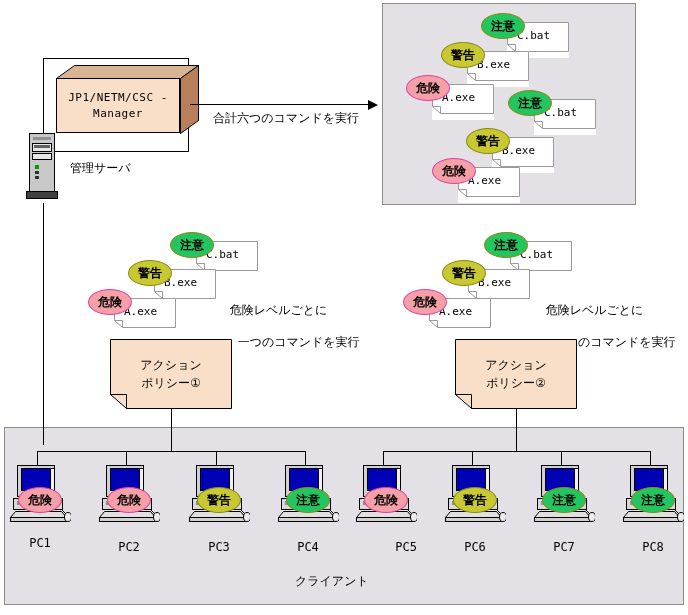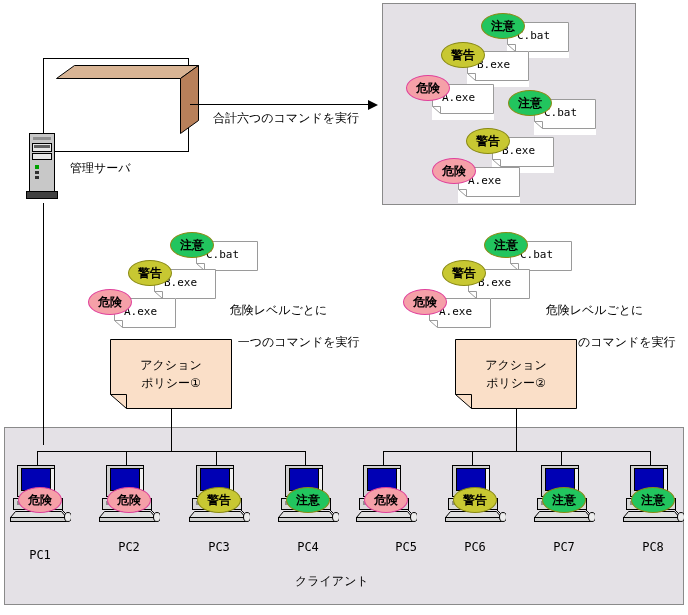--- a/index.html
+++ b/index.html
@@ -90,20 +90,24 @@
 
 <div class="panel" style="left:382px;top:3px;width:254px;height:202px;"></div>
 
 <div class="abs" style="left:43px;top:58px;width:146px;height:94px;border:1px solid #000;box-sizing:border-box;"></div>
 
 <div class="box3d" style="left:56px;top:65px;width:144px;height:70px;">
   <svg width="144" height="70">
     <polygon points="0.5,13.5 18.5,0.5 142.5,0.5 124.5,13.5" fill="#d8b494" stroke="#000" stroke-width="1"></polygon>
     <polygon points="124.5,13.5 142.5,0.5 142.5,55.5 124.5,68.5" fill="#b8805a" stroke="#000" stroke-width="1"></polygon>
   </svg>
+  <div class="front">
+    <span>JP1/NETM/CSC -</span>
+    <span>Manager</span>
+  </div>
 </div>
 
 <div class="tower" style="left:26px;top:133px;width:36px;height:70px;">
   <svg width="36" height="70">
     <rect x="3.5" y="0.5" width="25" height="58" fill="#c8c8c8" stroke="#000"></rect>
     <rect x="7" y="4" width="18" height="3" fill="#909090"></rect>
     <rect x="6.5" y="10.5" width="19" height="8" fill="#e8e8e8" stroke="#000"></rect>
     <rect x="8" y="12" width="16" height="3" fill="#606060"></rect>
     <rect x="6.5" y="20.5" width="19" height="6" fill="#e8e8e8" stroke="#000"></rect>
     <rect x="9" y="32" width="4" height="4" fill="#00a000"></rect>
@@ -311,21 +315,21 @@
     <rect x="4.5" y="33.5" width="49" height="11" fill="#d8d8d8" stroke="#000"></rect>
     <rect x="8" y="36" width="30" height="4" fill="#909090"></rect>
     <rect x="44" y="36" width="6" height="5" fill="#00a000"></rect>
     <polygon points="1.5,52.5 6.5,46.5 52.5,46.5 57.5,52.5" fill="#e0e0e0" stroke="#000"></polygon>
     <rect x="1.5" y="52.5" width="56" height="4" fill="#d0d0d0" stroke="#000"></rect>
     <path d="M53 45 L58 50" stroke="#000" fill="none"></path>
     <ellipse cx="59" cy="52" rx="3.5" ry="4.5" fill="#ececec" stroke="#000"></ellipse>
   </svg>
   <div class="badge danger">危険</div>
 </div>
-<div class="pc-label" style="left:9px;top:548px;">PC1</div>
+<div class="pc-label" style="left:9px;top:536px;">PC1</div>
 
 <div class="pc" style="left:98px;top:465px;">
   <svg width="62" height="60">
     <rect x="8.5" y="0.5" width="37" height="31" fill="#d0d0d0" stroke="#000"></rect>
     <rect x="12.5" y="3.5" width="29" height="22" fill="#0000b4" stroke="#000"></rect>
     <rect x="41.5" y="3.5" width="4" height="22" fill="#f0f0f0" stroke="#000"></rect>
     <rect x="4.5" y="33.5" width="49" height="11" fill="#d8d8d8" stroke="#000"></rect>
     <rect x="8" y="36" width="30" height="4" fill="#909090"></rect>
     <rect x="44" y="36" width="6" height="5" fill="#00a000"></rect>
     <polygon points="1.5,52.5 6.5,46.5 52.5,46.5 57.5,52.5" fill="#e0e0e0" stroke="#000"></polygon>

